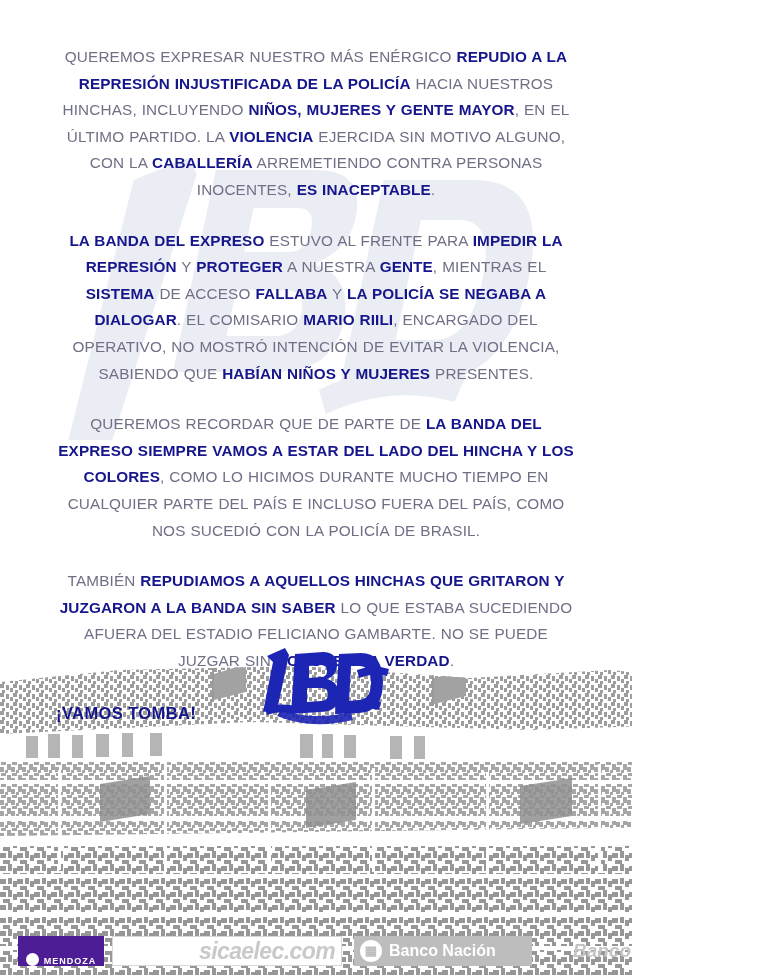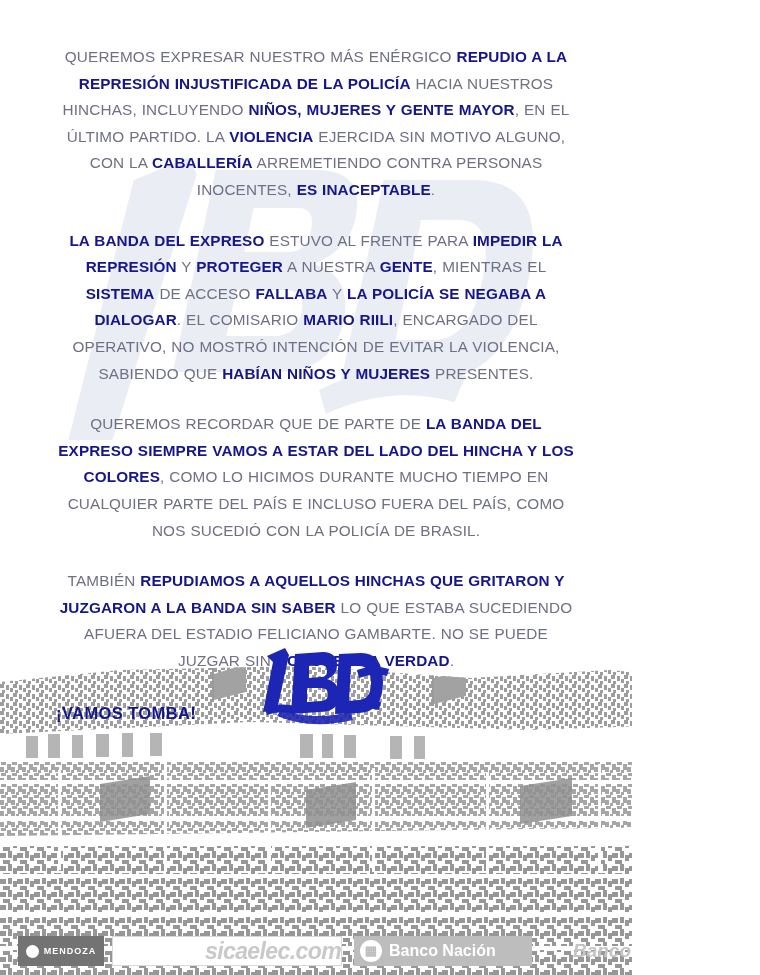--- a/index.html
+++ b/index.html
@@ -121,40 +121,42 @@
     justify-content: center;
     color: #ffffff;
     font-weight: bold;
     overflow: hidden;
     white-space: nowrap;
   }
 
   .sp-mendoza {
     width: 110px;
     margin-left: 18px;
-    background: #737373;
+    background: #4c1d95;
     font-size: 9px;
     letter-spacing: 1px;
     gap: 5px;
+    align-items: flex-end;
   }
   .sp-dot {
     width: 13px; height: 13px; border-radius: 50%;
     background: #ffffff; flex: none;
   }
 
   .sp-sica {
     flex: none;
     width: 230px;
     margin-left: 8px;
     background: #ffffff;
     color: #c9c9c9;
     font-size: 23px;
     font-style: italic;
     letter-spacing: -0.6px;
     justify-content: flex-end;
+    padding-right: 6px;
     border: 1px solid #d8d8d8;
   }
 
   .sp-banco {
     flex: none;
     width: 178px;
     margin-left: 12px;
     background: #bdbdbd;
     font-size: 16px;
     gap: 7px;

